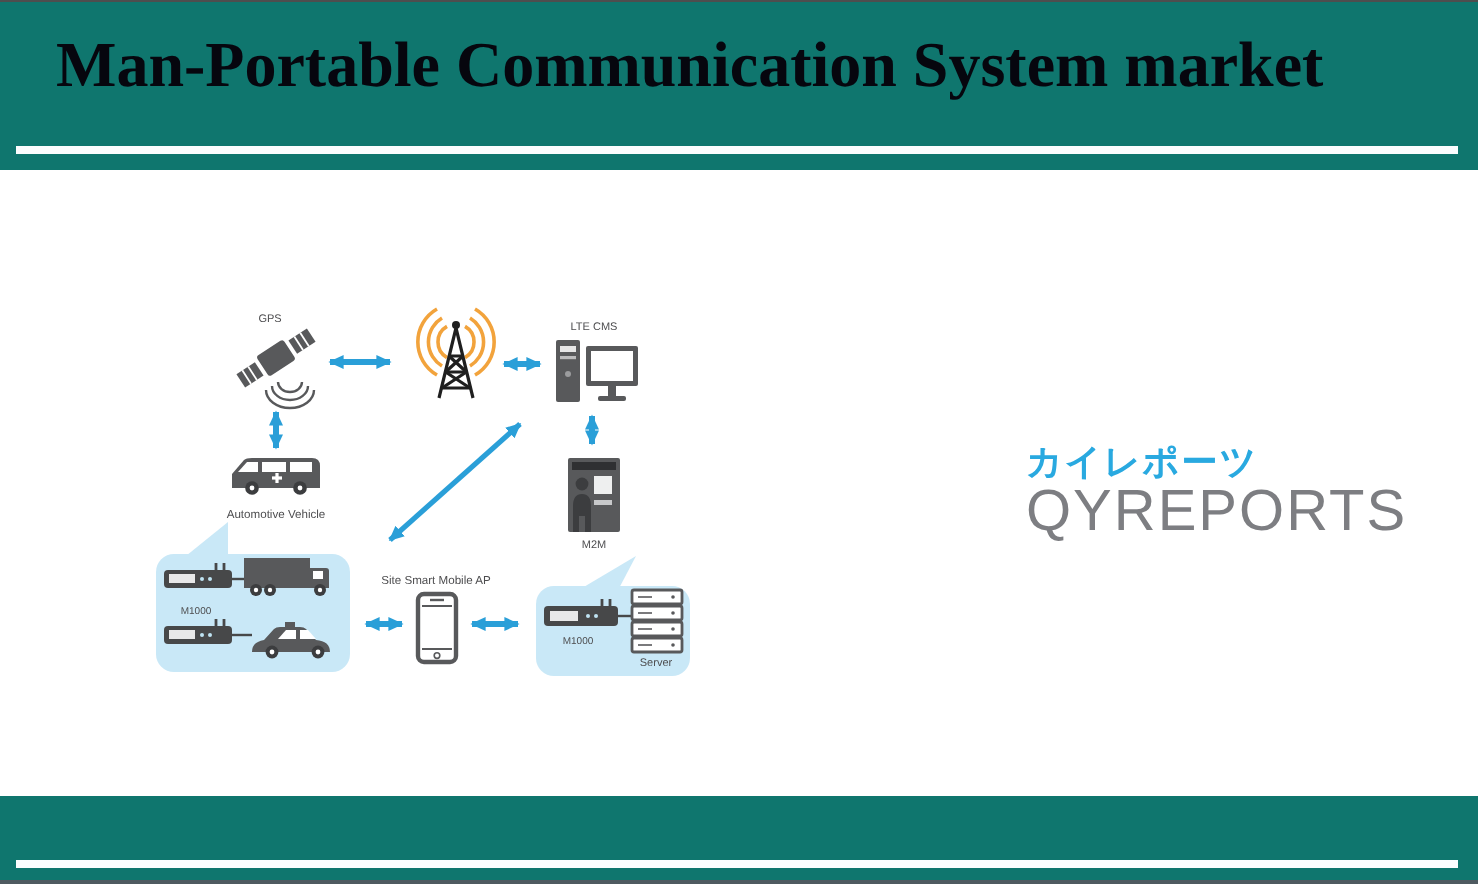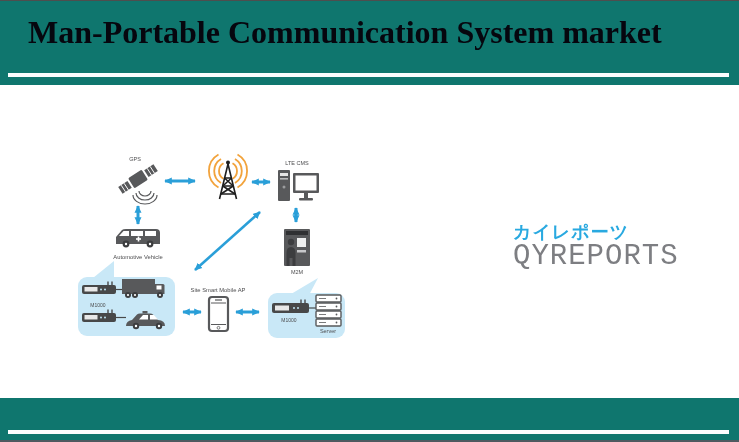--- a/index.html
+++ b/index.html
@@ -9,21 +9,21 @@
   .title{position:absolute;top:14px;left:28px;margin:0;white-space:nowrap;
          font-family:"Liberation Serif",serif;font-weight:bold;font-size:32px;color:#06060e;}
   .header-rule{position:absolute;top:73px;left:8px;width:721px;height:4px;background:#fbfdfe;}
   .content{position:absolute;top:85px;left:0;width:739px;height:313px;background:#ffffff;}
   .diagram{position:absolute;left:70px;top:60px;width:280px;height:200px;}
   .lbl{font-family:"Liberation Sans",sans-serif;fill:#4d4d4f;}
   .logo{position:absolute;left:513px;top:138px;}
   .logo-jp{font-size:18px;font-weight:bold;color:#29a9e0;letter-spacing:1px;line-height:1.05;
            font-family:"DejaVu Sans","Liberation Sans",sans-serif;}
   .logo-en{font-size:29px;color:#7d7e82;letter-spacing:1px;line-height:1.0;margin-top:0px;
-           font-family:Liberation Mono, monospace;}
+           font-family:Liberation Sans, sans-serif;}
   .footer-rule{position:absolute;top:430px;left:8px;width:721px;height:4px;background:#fbfdfe;}
   .bottom-border{position:absolute;bottom:0;left:0;width:739px;height:2px;background:#4f5a60;}
 </style>
 </head>
 <body>
 
 <div class="page">
   <div class="top-border"></div>
 
   <h1 class="title">Man-Portable Communication System market</h1>

